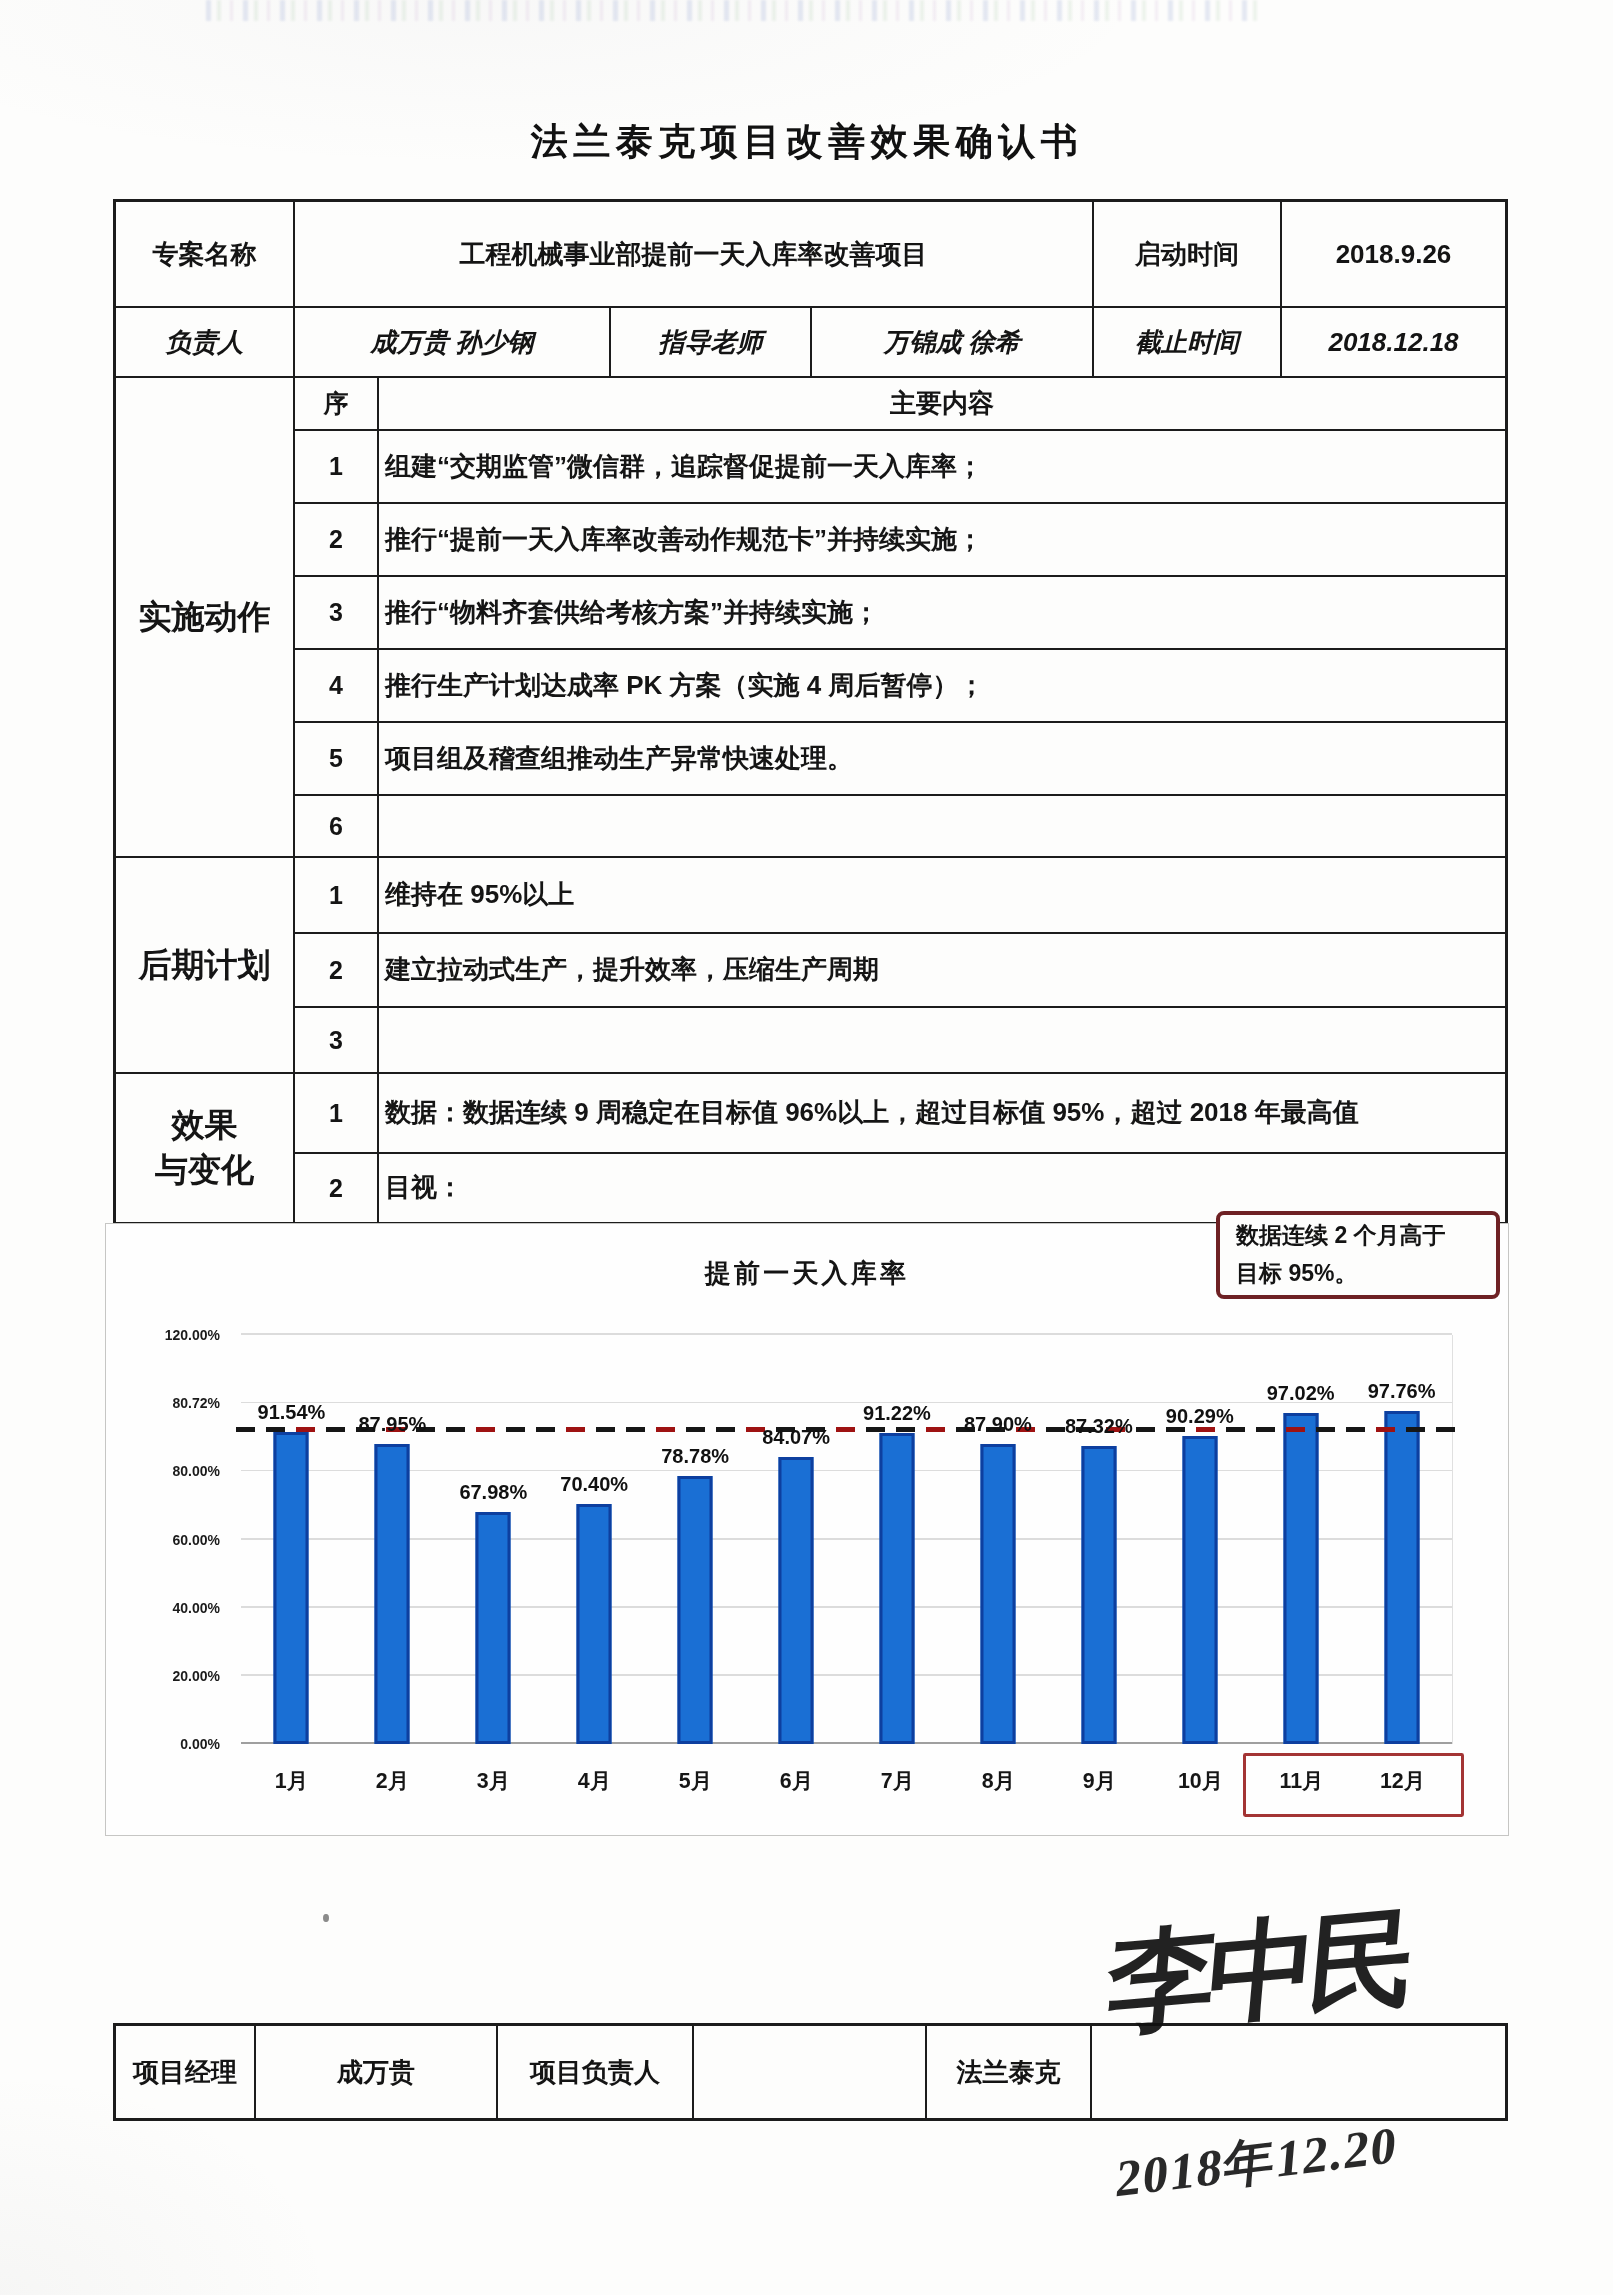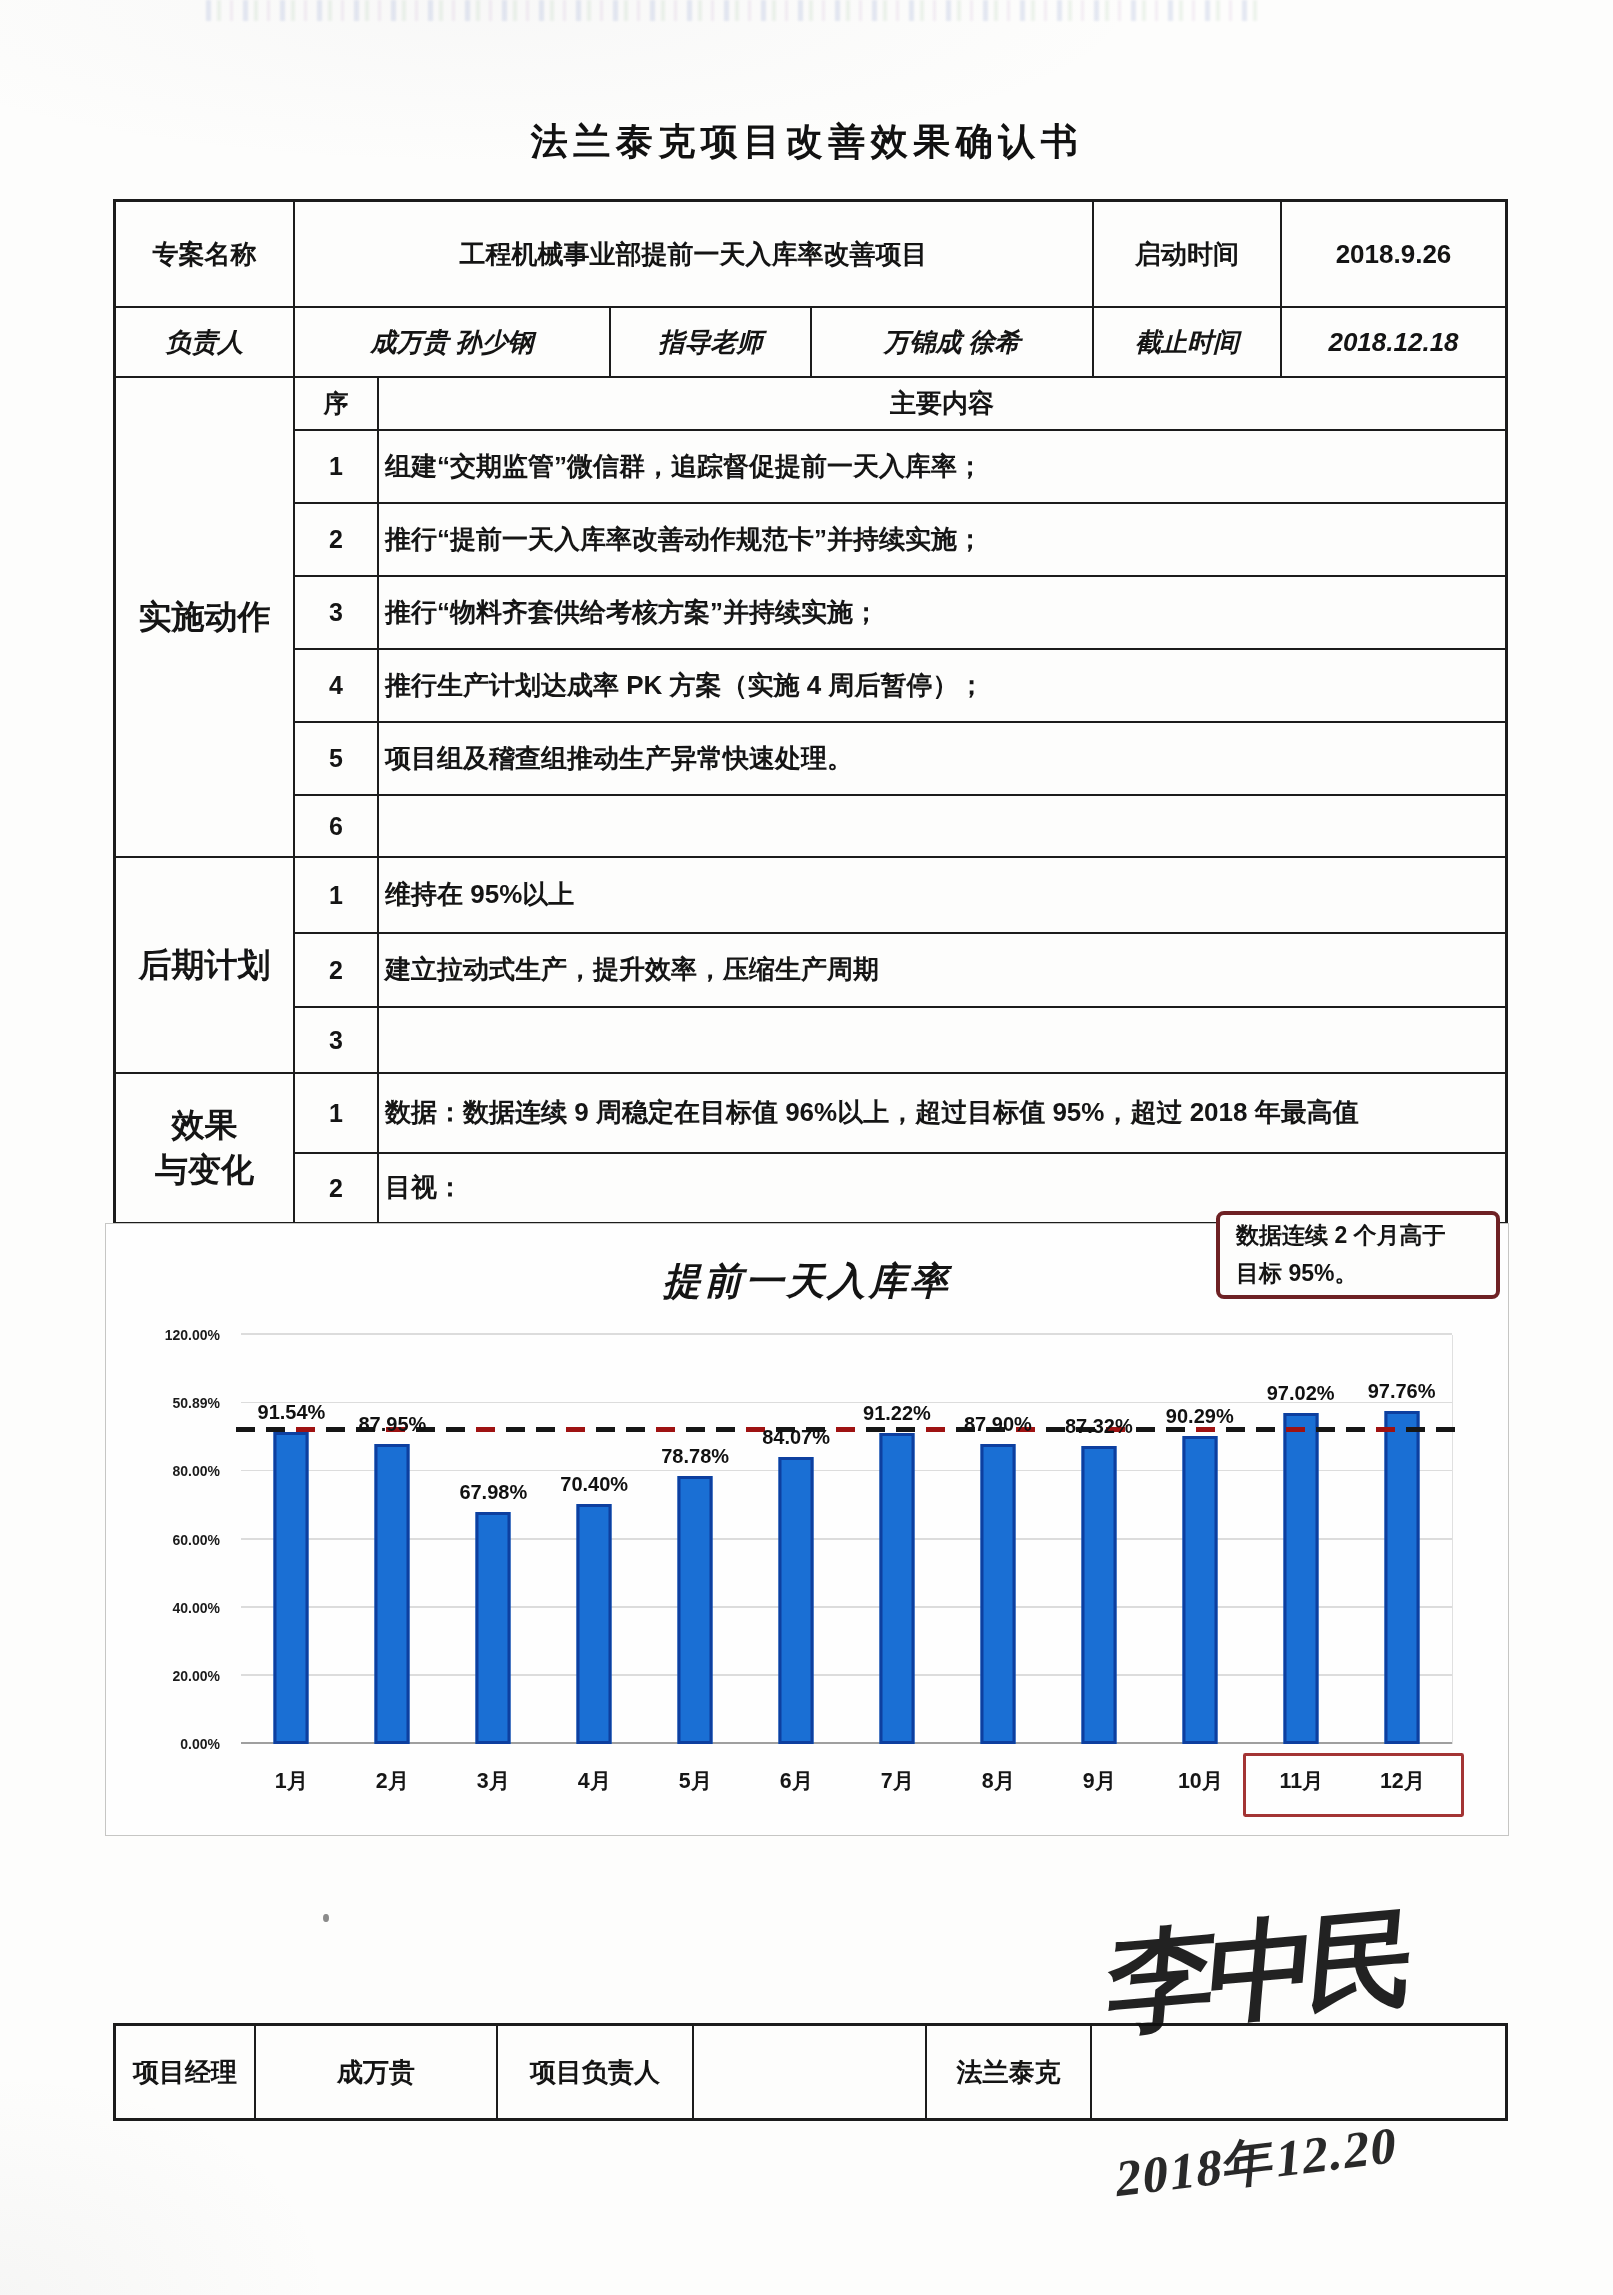--- a/index.html
+++ b/index.html
@@ -60,21 +60,21 @@
   }
   .scontent.center{justify-content:center;padding-left:0;}
 
   
   .chart-box{
     position:absolute;left:105px;top:1223px;width:1404px;height:613px;
     border:1.6px solid #c6c6c4;background:#fefefe;box-sizing:border-box;
   }
   .chart-title{
     position:absolute;top:32px;left:0;width:100%;text-align:center;
-    font-size:38px;font-weight:700;letter-spacing:3.2px;color:#141414;font-style:italic;
+    font-size:26px;font-weight:700;letter-spacing:3.2px;color:#141414;
   }
   .annotation{
     position:absolute;top:-12.7px;right:8px;width:244px;
     border:4px solid #6e2124;border-radius:8px;background:#fdfdfc;
     padding:2px 16px;font-size:23px;font-weight:700;line-height:1.65;color:#141414;z-index:6;
   }
   .y-axis{position:absolute;left:0;top:111px;bottom:91px;width:125px;}
   .ytick{
     position:absolute;right:11px;transform:translateY(50%);
     font-size:14px;font-weight:600;color:#1b1b1b;white-space:nowrap;
@@ -224,21 +224,21 @@
   </div>
 
   <div class="chart-box">
     <div class="chart-title">提前一天入库率</div>
 
     <div class="annotation preline">数据连续 2 个月高于
 目标 95%。</div>
 
     <div class="y-axis">
       <div class="ytick" style="bottom:100%">120.00%</div>
-      <div class="ytick" style="bottom:83.333%">50.89%</div>
+      <div class="ytick" style="bottom:83.333%">80.72%</div>
       <div class="ytick" style="bottom:66.667%">80.00%</div>
       <div class="ytick" style="bottom:50%">60.00%</div>
       <div class="ytick" style="bottom:33.333%">40.00%</div>
       <div class="ytick" style="bottom:16.667%">20.00%</div>
       <div class="ytick" style="bottom:0%">0.00%</div>
     </div>
 
     <div class="plot">
       <div class="gridline" style="bottom:100%"></div>
       <div class="gridline" style="bottom:83.333%"></div>

